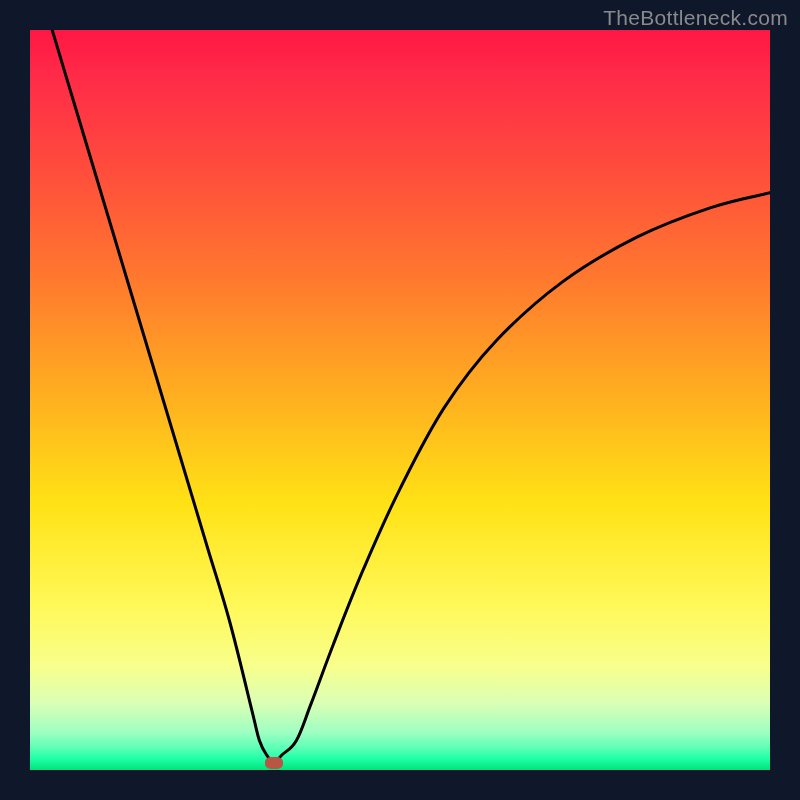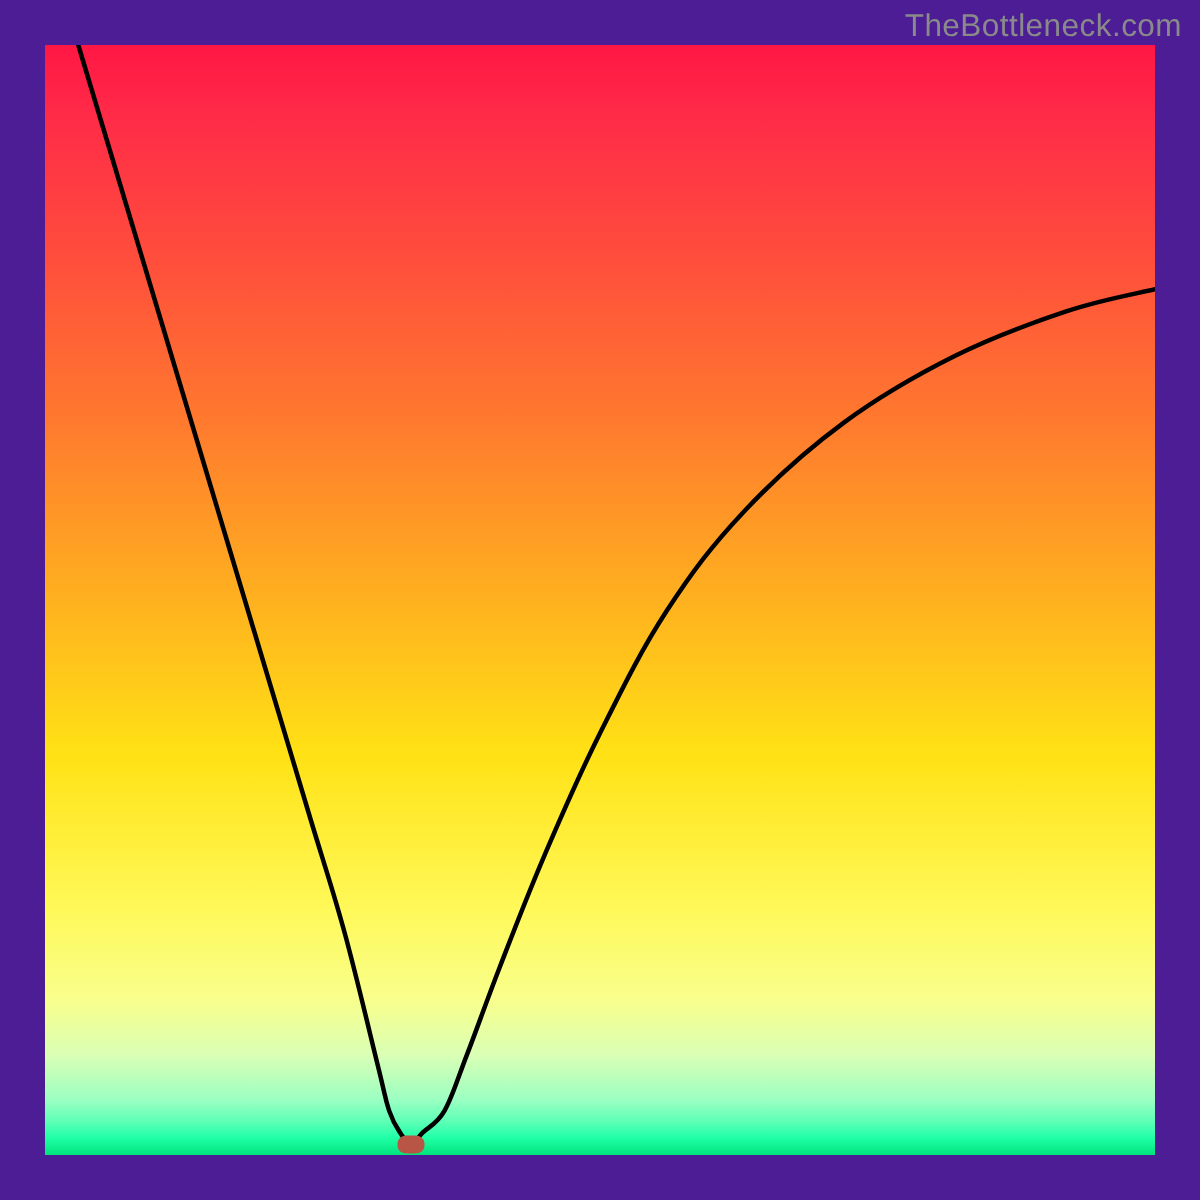--- a/index.html
+++ b/index.html
@@ -10,21 +10,21 @@
     background: #000;
     font-family: Arial, Helvetica, sans-serif;
     overflow: hidden;
   }
   .frame {
     position: absolute;
     top: 0;
     left: 0;
     width: 800px;
     height: 800px;
-    background: #4c1d95;
+    background: #0f172a;
   }
   .plot-area {
     position: absolute;
     top: 30px;
     left: 30px;
     width: 740px;
     height: 740px;
     
     background: linear-gradient(to bottom,
       #ff1744 0%,

